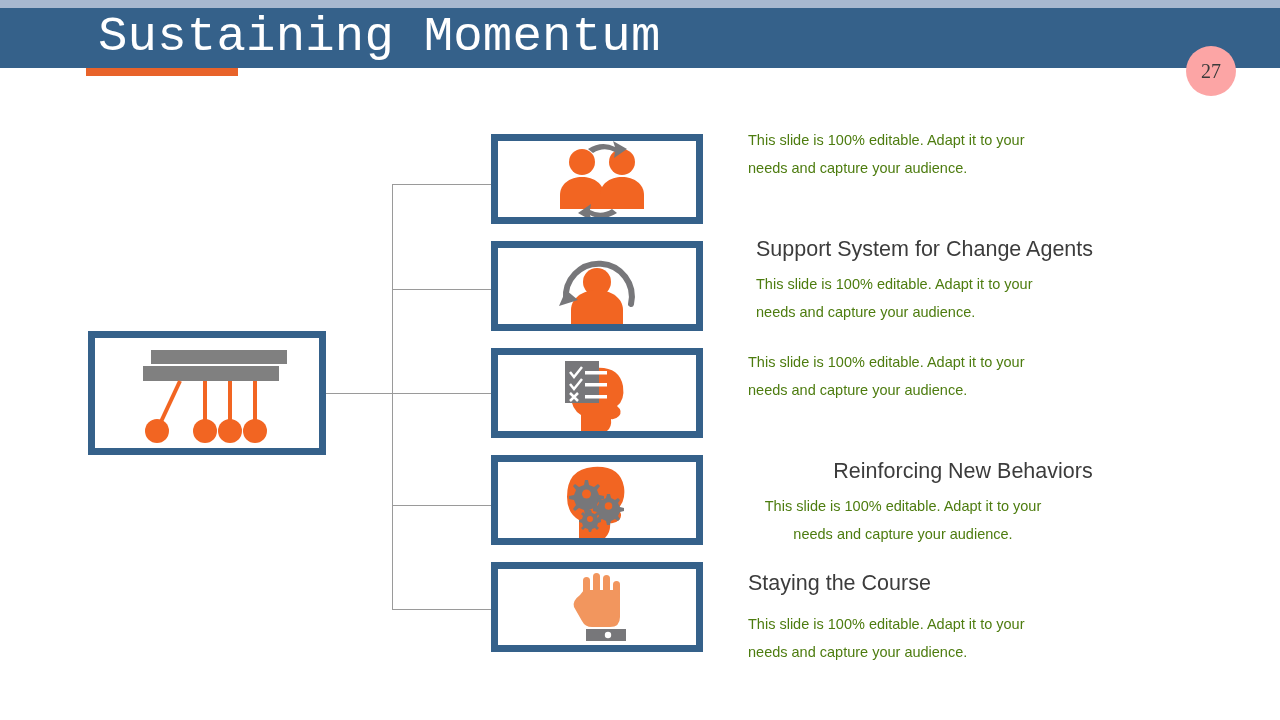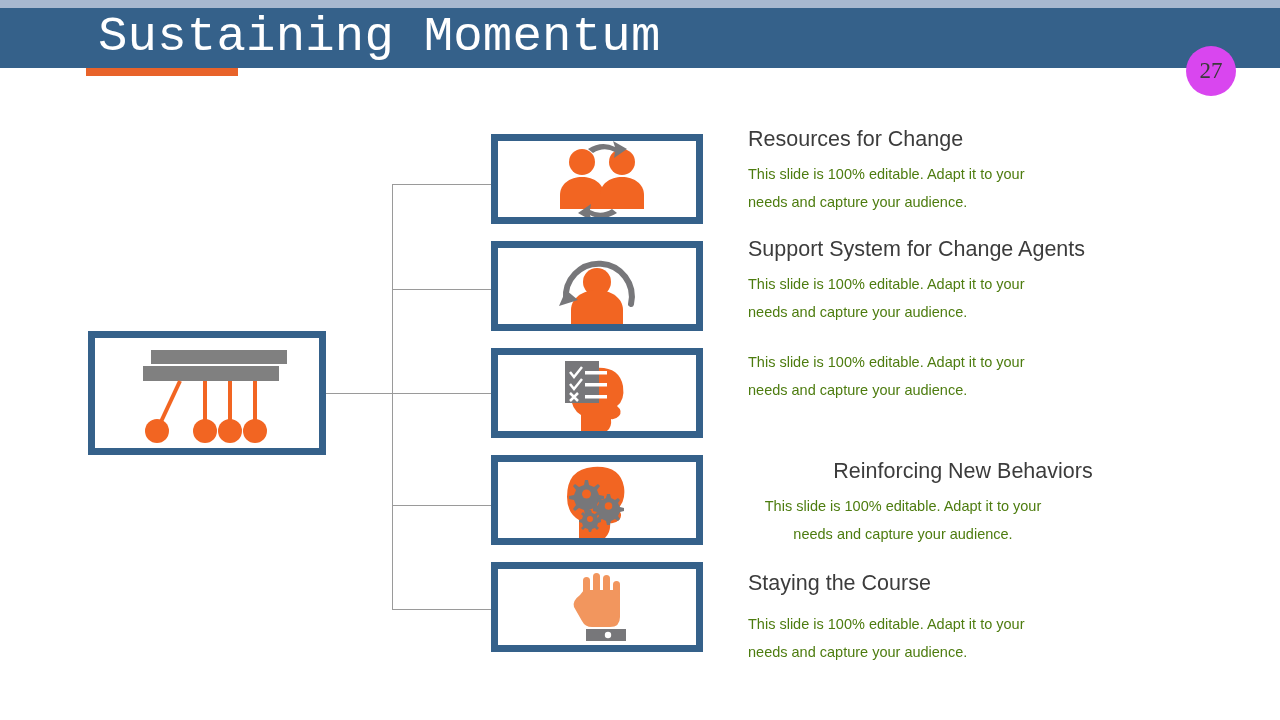--- a/index.html
+++ b/index.html
@@ -42,26 +42,26 @@
     position: absolute;
     left: 86px; top: 68px;
     width: 152px; height: 8px;
     background: #e8632a;
   }
   .page-badge {
     position: absolute;
     left: 1186px; top: 46px;
     width: 50px; height: 50px;
     border-radius: 50%;
-    background: #d946ef;
+    background: #fca5a5;
     display: flex;
     align-items: center;
     justify-content: center;
     font-family: "Liberation Serif", serif;
-    font-size: 23px;
+    font-size: 20px;
     color: #3a3a3a;
     z-index: 4;
     text-align: center;
   }
 
   
   .conn {
     position: absolute;
     background: #9a9a9a;
   }
@@ -198,24 +198,23 @@
       <rect x="61" y="6" width="7" height="28" rx="3.5"></rect>
       <rect x="71" y="12" width="7" height="24" rx="3.5"></rect>
       <path d="M38 26 q-8 6 -6 12 l8 14 q3 6 10 6 h18 q10 0 10 -10 v-22 q0 -5 -5 -5 h-31 z"></path>
     </g>
     <rect x="44" y="60" width="40" height="12" fill="#77777a"></rect>
     <circle cx="66" cy="66" r="3.2" fill="#ffffff"></circle>
   </svg>
 </div>
 
 <div class="item-text" style="top:126px;">
-  <p class="item-head">Resources for Change</p>
-  <p class="item-body">This slide is 100% editable. Adapt it to your needs and capture your audience.</p>
-</div>
-<div class="item-text" style="top:236px;">
+  <p class="item-body">This slide is 100% editable. Adapt it to your needs and capture your audience.</p>
+</div>
+<div class="item-text" style="top:236px;margin-left:8px;">
   <p class="item-head">Support System for Change Agents</p>
   <p class="item-body">This slide is 100% editable. Adapt it to your needs and capture your audience.</p>
 </div>
 <div class="item-text" style="top:348px;">
   <p class="item-body">This slide is 100% editable. Adapt it to your needs and capture your audience.</p>
 </div>
 <div class="item-text" style="top:458px;text-align:center;">
   <p class="item-head">Reinforcing New Behaviors</p>
   <p class="item-body">This slide is 100% editable. Adapt it to your needs and capture your audience.</p>
 </div>

